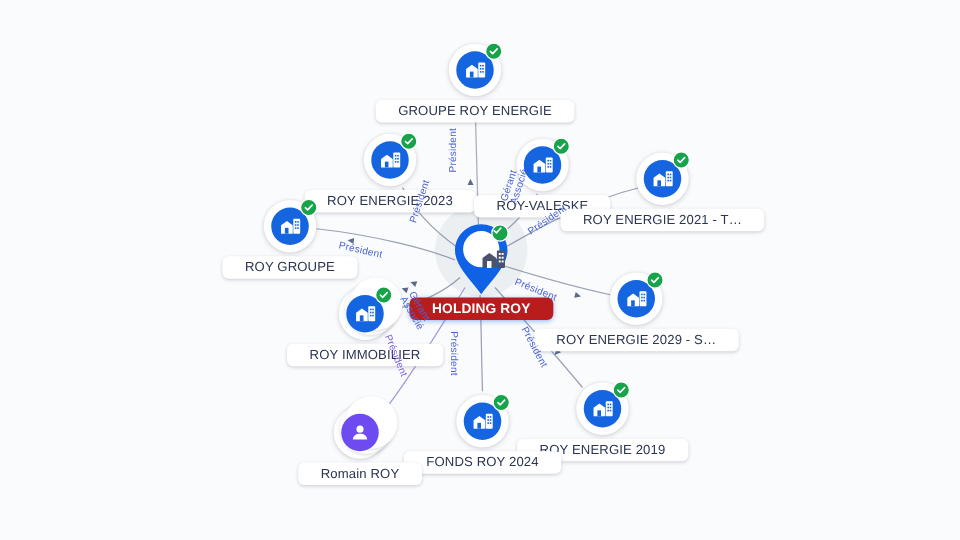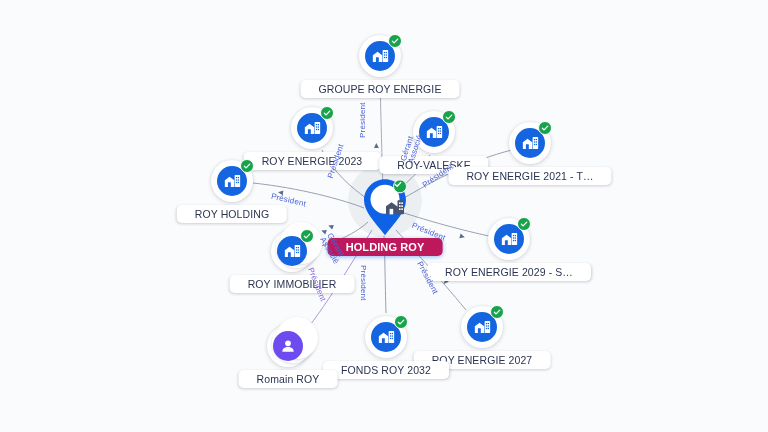--- a/index.html
+++ b/index.html
@@ -71,21 +71,21 @@
     white-space:nowrap;
     background:#ffffff;
     color:#2b3553;
     font-size:10.5px;
     letter-spacing:.1px;
     padding:3px 18px;
     border-radius:5px;
     box-shadow:0 1px 3px rgba(20,30,60,.20);
   }
   .label.center-label{
-    background:#be185d;
+    background:#b91c1c;
     color:#ffffff;
     font-weight:bold;
     font-size:11px;
     top:26px;
     box-shadow:0 1px 4px rgba(15,98,230,.45);
   }
 
   
   .pin{
     position:absolute;
@@ -302,21 +302,21 @@
   <rect x="14" y="9" width="1.5" height="1.5" fill="#1565e0"></rect>
   <rect x="16.2" y="9" width="1.5" height="1.5" fill="#1565e0"></rect>
 </svg>
           </div>
           <div class="badge">
             <svg width="8" height="8" viewBox="0 0 10 10">
               <path d="M1.6,5.2 L3.9,7.4 L8.4,2.6" stroke="#ffffff" stroke-width="1.6" fill="none" stroke-linecap="round" stroke-linejoin="round"></path>
             </svg>
           </div>
         </div>
-        <div class="label">ROY HOLDING</div>
+        <div class="label">ROY GROUPE</div>
       </div>
       <div class="node" style="left: 509px; top: 239px;">
         <div class="bubble">
           <div class="disc">
             <svg width="17" height="14" viewBox="0 0 20 16">
   <path d="M1,15 L1,7 L6.5,3 L12,7 L12,15 Z" fill="#ffffff"></path>
   <rect x="12.5" y="1" width="6.5" height="14" rx="0.8" fill="#ffffff"></rect>
   <rect x="4.6" y="9.5" width="3.4" height="5.5" fill="#1565e0"></rect>
   <rect x="14" y="3.2" width="1.5" height="1.5" fill="#1565e0"></rect>
   <rect x="16.2" y="3.2" width="1.5" height="1.5" fill="#1565e0"></rect>
@@ -371,21 +371,21 @@
   <rect x="14" y="9" width="1.5" height="1.5" fill="#1565e0"></rect>
   <rect x="16.2" y="9" width="1.5" height="1.5" fill="#1565e0"></rect>
 </svg>
           </div>
           <div class="badge">
             <svg width="8" height="8" viewBox="0 0 10 10">
               <path d="M1.6,5.2 L3.9,7.4 L8.4,2.6" stroke="#ffffff" stroke-width="1.6" fill="none" stroke-linecap="round" stroke-linejoin="round"></path>
             </svg>
           </div>
         </div>
-        <div class="label">ROY ENERGIE 2027</div>
+        <div class="label">ROY ENERGIE 2019</div>
       </div>
       <div class="node" style="left: 386px; top: 337px;">
         <div class="bubble">
           <div class="disc">
             <svg width="17" height="14" viewBox="0 0 20 16">
   <path d="M1,15 L1,7 L6.5,3 L12,7 L12,15 Z" fill="#ffffff"></path>
   <rect x="12.5" y="1" width="6.5" height="14" rx="0.8" fill="#ffffff"></rect>
   <rect x="4.6" y="9.5" width="3.4" height="5.5" fill="#1565e0"></rect>
   <rect x="14" y="3.2" width="1.5" height="1.5" fill="#1565e0"></rect>
   <rect x="16.2" y="3.2" width="1.5" height="1.5" fill="#1565e0"></rect>
@@ -394,21 +394,21 @@
   <rect x="14" y="9" width="1.5" height="1.5" fill="#1565e0"></rect>
   <rect x="16.2" y="9" width="1.5" height="1.5" fill="#1565e0"></rect>
 </svg>
           </div>
           <div class="badge">
             <svg width="8" height="8" viewBox="0 0 10 10">
               <path d="M1.6,5.2 L3.9,7.4 L8.4,2.6" stroke="#ffffff" stroke-width="1.6" fill="none" stroke-linecap="round" stroke-linejoin="round"></path>
             </svg>
           </div>
         </div>
-        <div class="label">FONDS ROY 2032</div>
+        <div class="label">FONDS ROY 2024</div>
       </div>
       <div class="node" style="left: 288px; top: 346px;">
         <div class="bubble person stack">
           <div class="disc">
             <svg width="16" height="16" viewBox="0 0 18 18">
   <circle cx="9" cy="6" r="3.2" fill="#ffffff"></circle>
   <path d="M2.6,15.4 C2.6,11.9 5.4,10.2 9,10.2 C12.6,10.2 15.4,11.9 15.4,15.4 Z" fill="#ffffff"></path>
 </svg>
           </div>
         </div>

